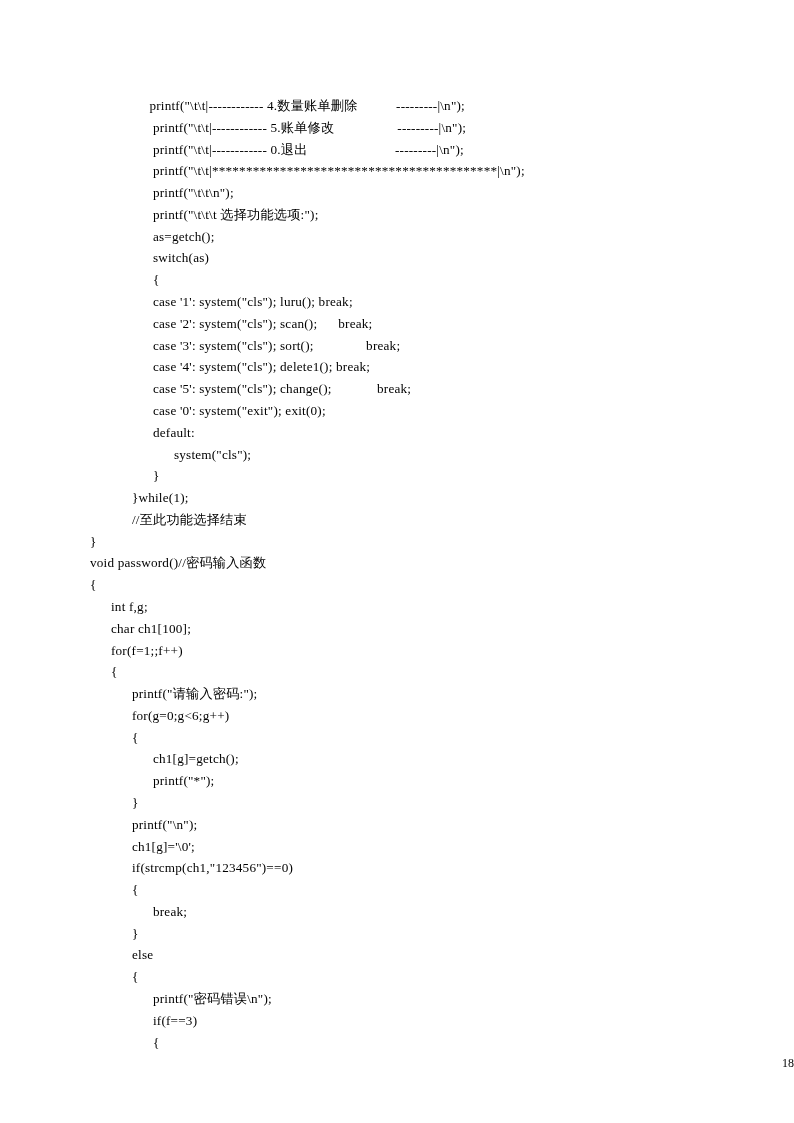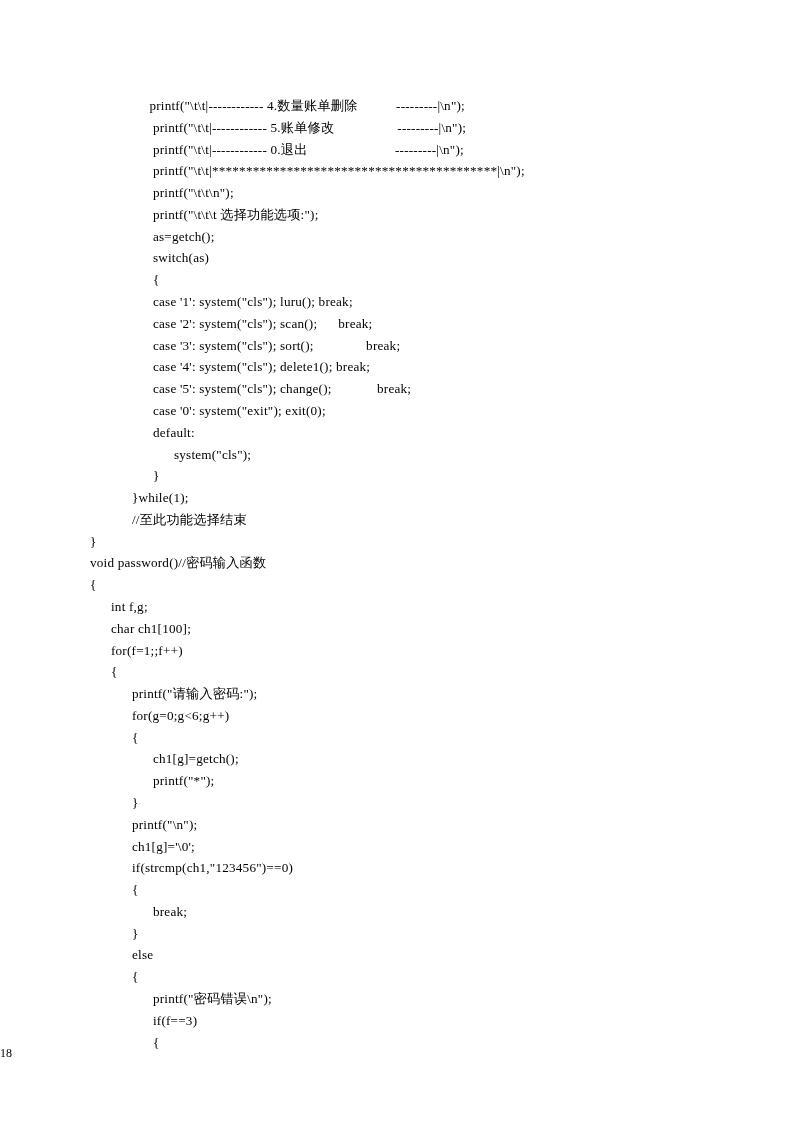--- a/index.html
+++ b/index.html
@@ -23,24 +23,24 @@
     position: relative;
   }
   .code {
     white-space: pre;
     line-height: 1.65;
     font-size: 13.2px;
     letter-spacing: 0.2px;
   }
   .pagenum {
     position: absolute;
-    bottom: 62px;
+    bottom: 52px;
     left: 0;
     width: 100%;
-    text-align: left;
+    text-align: right;
     font-size: 12px;
   }
 </style>
 </head>
 <body>
 
 <div class="page">
   <div class="code" id="code-block">                 printf("\t\t|------------ 4.数量账单删除           ---------|\n");
                   printf("\t\t|------------ 5.账单修改                  ---------|\n");
                   printf("\t\t|------------ 0.退出                         ---------|\n");

